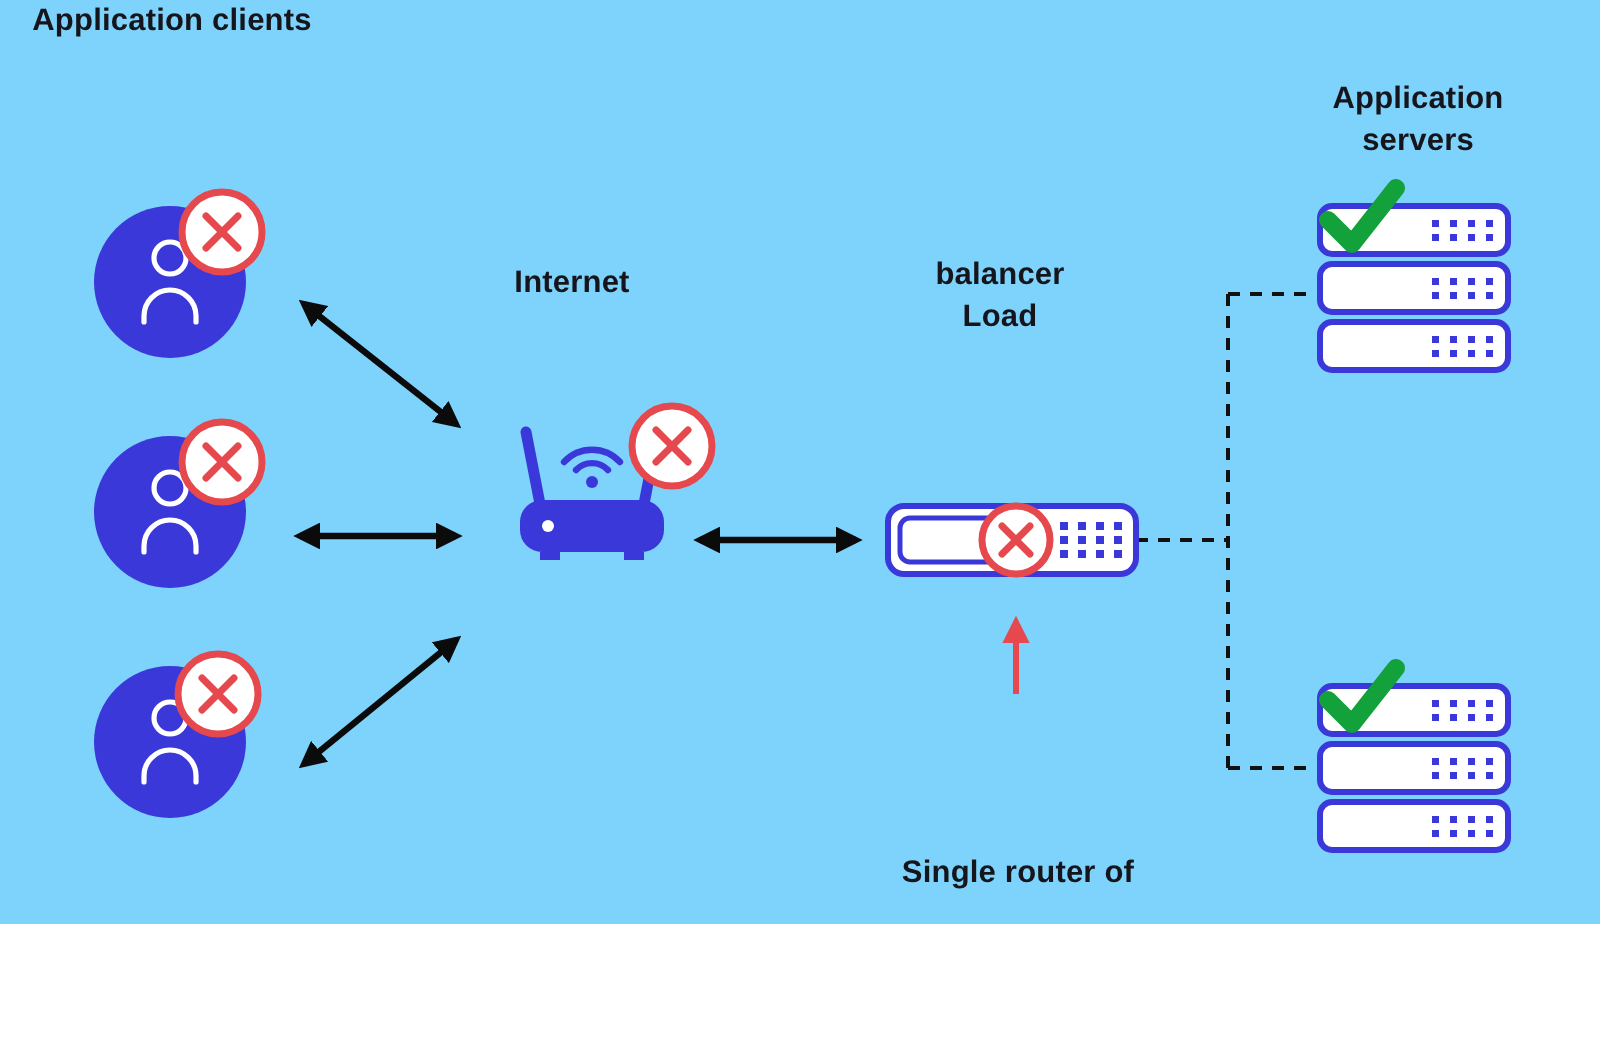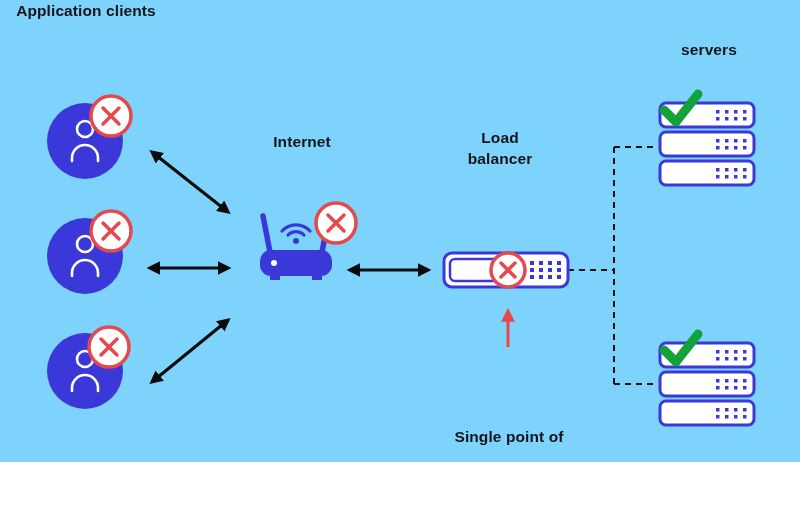--- a/index.html
+++ b/index.html
@@ -218,30 +218,31 @@
         </g>
       </g>
       <path class="check" d="M4 7 L16 19 L38 -9"></path>
     </g>
   </svg>
 
   <div class="label" style="left:0;top:38;width:172px;">
     <span>Application clients</span>
   </div>
 
-  <div class="label" style="left:252px;top:131px;width:100px;">
+  <div class="label" style="left:236px;top:131px;width:100px;">
     <span>Internet</span>
   </div>
 
   <div class="label" style="left:450px;top:127px;width:100px;">
+    <span>balancer</span>
     <span>Load</span>
-    <span>balancer</span>
   </div>
 
   <div class="label" style="left:636px;top:39px;width:146px;">
+    <span>Application</span>
     <span>servers</span>
   </div>
 
   <div class="label" style="left:423px;top:426px;width:172px;">
-    <span>Single point of</span>
+    <span>Single router of</span>
   </div>
 
 </div>
 
 </body></html>

